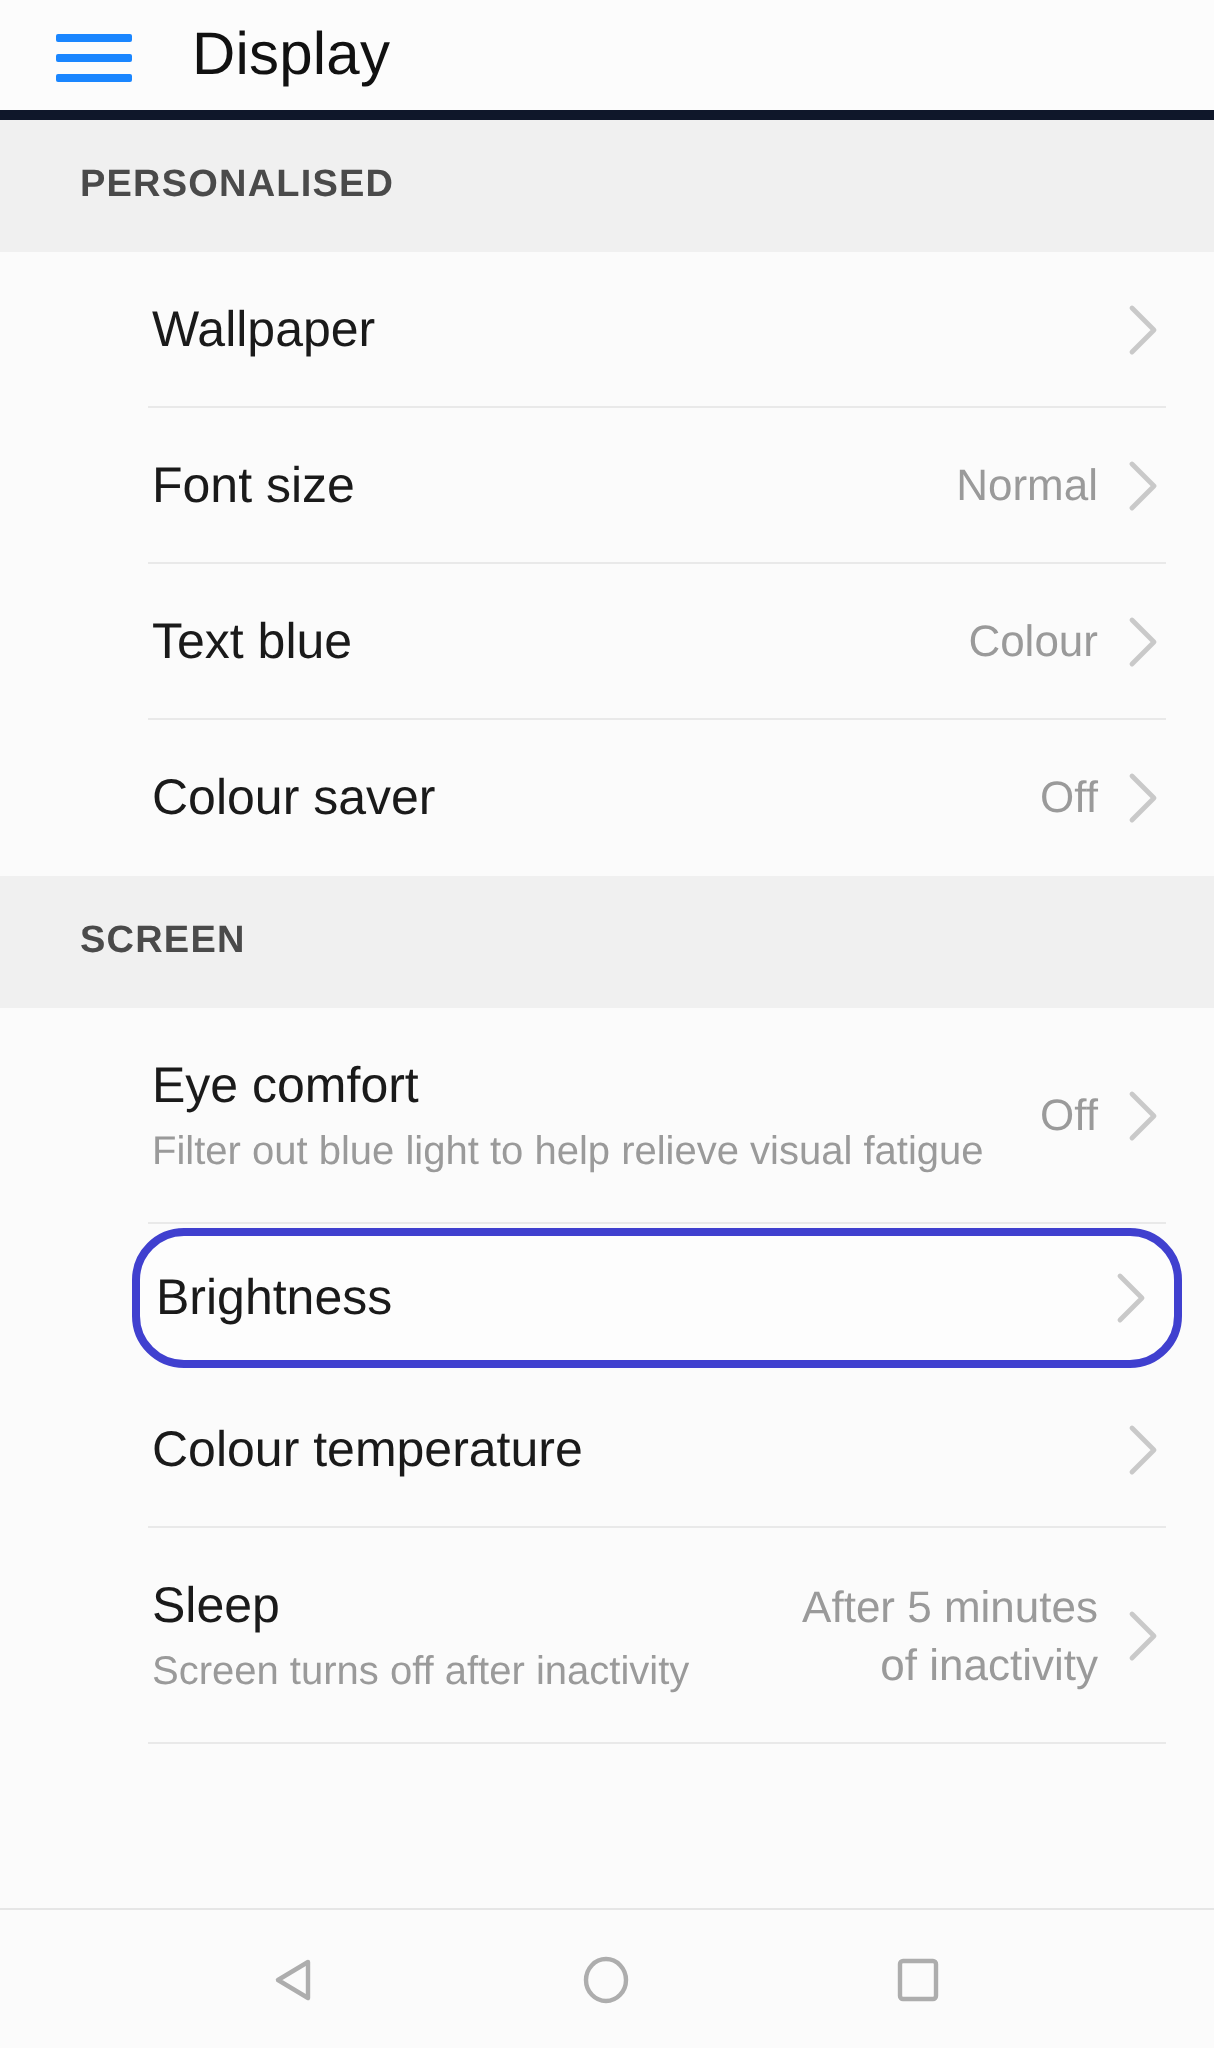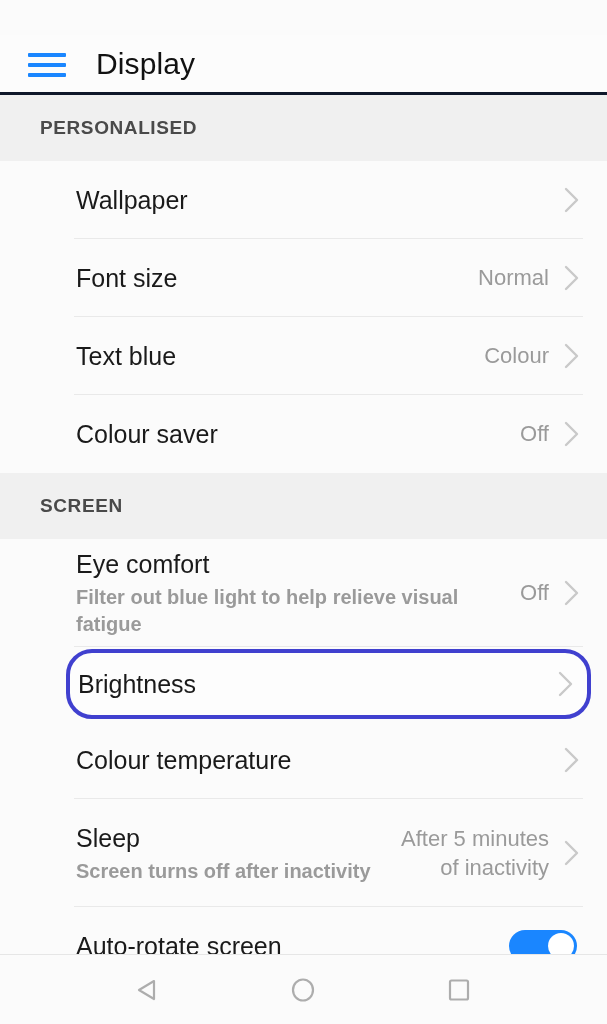--- a/index.html
+++ b/index.html
@@ -25,22 +25,21 @@
 
   
   .appbar {
     height: 60px;
     flex: 0 0 60px;
     background: #fcfcfc;
     display: flex;
     align-items: center;
     padding-left: 28px;
     box-sizing: border-box;
-    border-bottom: 3px solid #0f172a;
-    margin-top: 35px;
+    border-bottom: 5px solid #0f172a;
   }
   .hamburger {
     width: 38px;
     height: 26px;
     display: flex;
     flex-direction: column;
     justify-content: space-between;
     padding-top: 2px;
     box-sizing: border-box;
     cursor: pointer;
@@ -116,21 +115,20 @@
   .row-title {
     font-size: 25px;
     color: #1a1a1a;
     line-height: 1.28;
   }
   .row-sub {
     font-size: 20px;
     color: #9a9a9a;
     line-height: 1.35;
     margin-top: 4px;
-    font-weight: bold;
   }
   .row-value {
     flex: 0 0 auto;
     font-size: 22px;
     color: #9a9a9a;
     text-align: right;
     line-height: 1.32;
     max-width: 230px;
     white-space: pre-line;
   }
@@ -323,29 +321,20 @@
         <div class="row-value">After 5 minutes
 of inactivity</div>
         <div class="chev">
           <svg width="18" height="30" viewBox="0 0 18 30">
               <polyline points="3,4 14,15 3,26" fill="none" stroke="#c9c9c9" stroke-width="2.4" stroke-linecap="round" stroke-linejoin="round"></polyline>
             </svg>
         </div>
         <div class="divider"></div>
       </div>
 
-      <div class="row">
-        <div class="row-main">
-          <div class="row-title">Auto-rotate screen</div>
-        </div>
-        <div class="toggle">
-          <div class="knob"></div>
-        </div>
-        <div class="divider"></div>
-      </div>
 
     </div>
   </div>
 
   <div class="navbar">
     <div class="nav-btn">
       <svg width="30" height="30" viewBox="0 0 30 30">
         <polygon points="21,6 6,15 21,24" fill="none" stroke="#adadad" stroke-width="2.2" stroke-linejoin="round"></polygon>
       </svg>
     </div>

